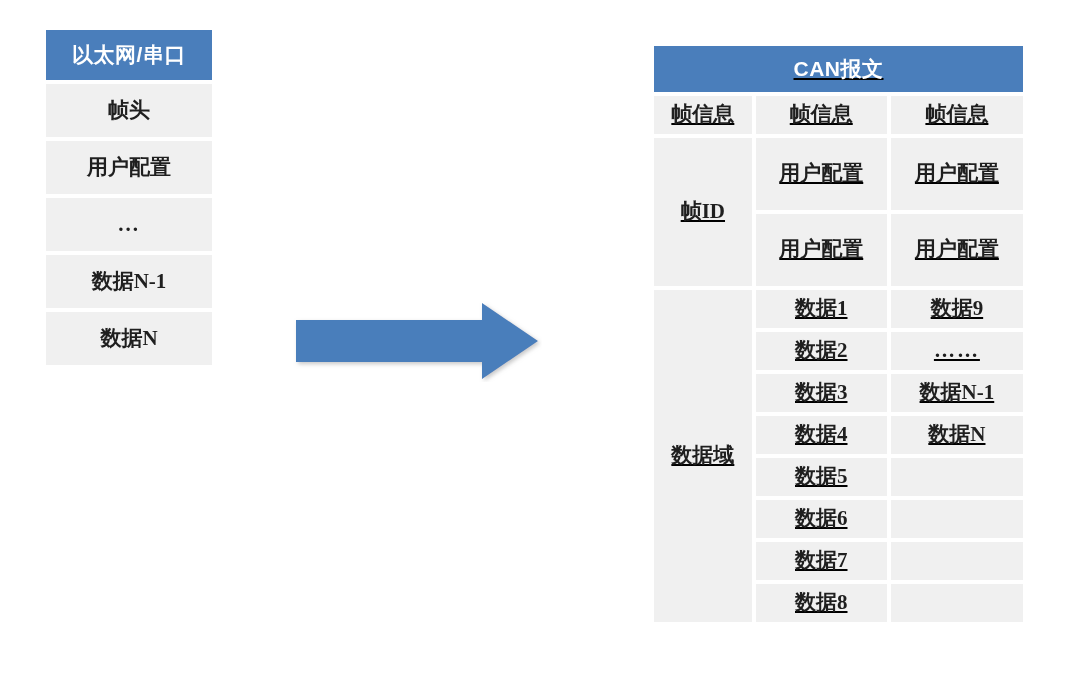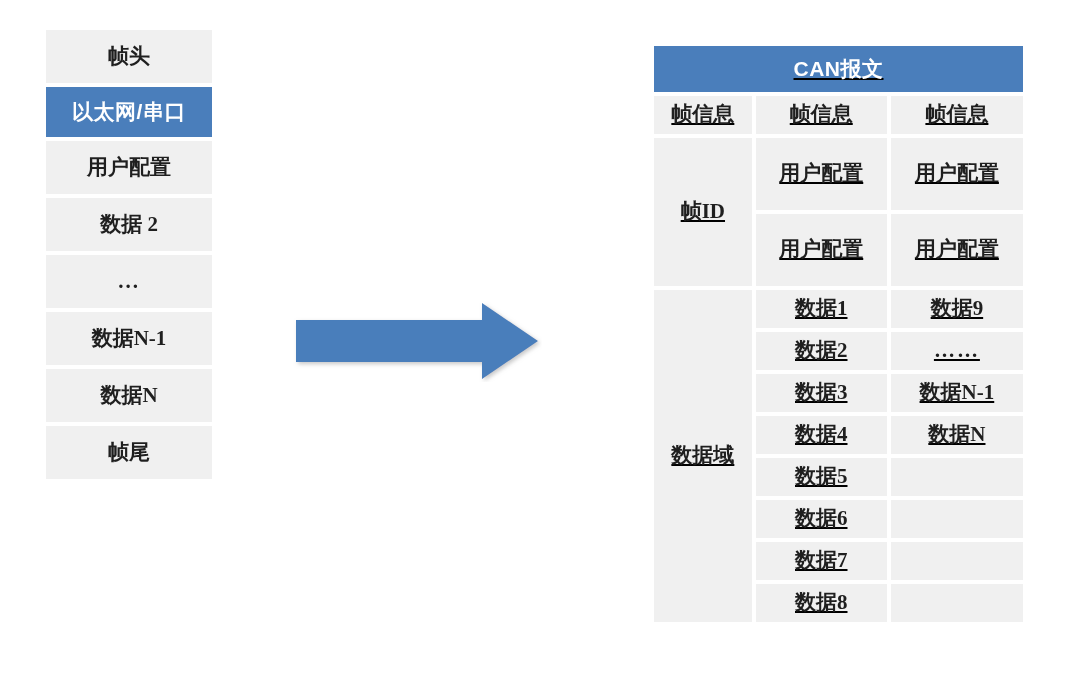--- a/index.html
+++ b/index.html
@@ -61,42 +61,36 @@
   #flow-arrow svg{display:block;}
 </style>
 </head>
 <body>
 
 <div class="stage">
 
   <table class="tbl" id="left-table">
     <tbody>
       <tr>
+        <td class="hdr">以太网/串口</td>
+      </tr>
+      <tr>
         <td>帧头</td>
       </tr>
       <tr>
-        <td class="hdr">以太网/串口</td>
-      </tr>
-      <tr>
         <td>用户配置</td>
-      </tr>
-      <tr>
-        <td class="blue">数据 2</td>
       </tr>
       <tr>
         <td class="dots">...</td>
       </tr>
       <tr>
         <td class="blue">数据N-1</td>
       </tr>
       <tr>
         <td class="blue">数据N</td>
-      </tr>
-      <tr>
-        <td>帧尾</td>
       </tr>
     </tbody>
   </table>
 
   <div id="flow-arrow">
     <svg width="250" height="82" viewBox="0 0 250 82" xmlns="http://www.w3.org/2000/svg">
       <defs>
         <filter id="shdw" x="-20%" y="-20%" width="160%" height="160%">
           <feDropShadow dx="2" dy="2" stdDeviation="2" flood-color="#9a9a9a" flood-opacity="0.55"></feDropShadow>
         </filter>

